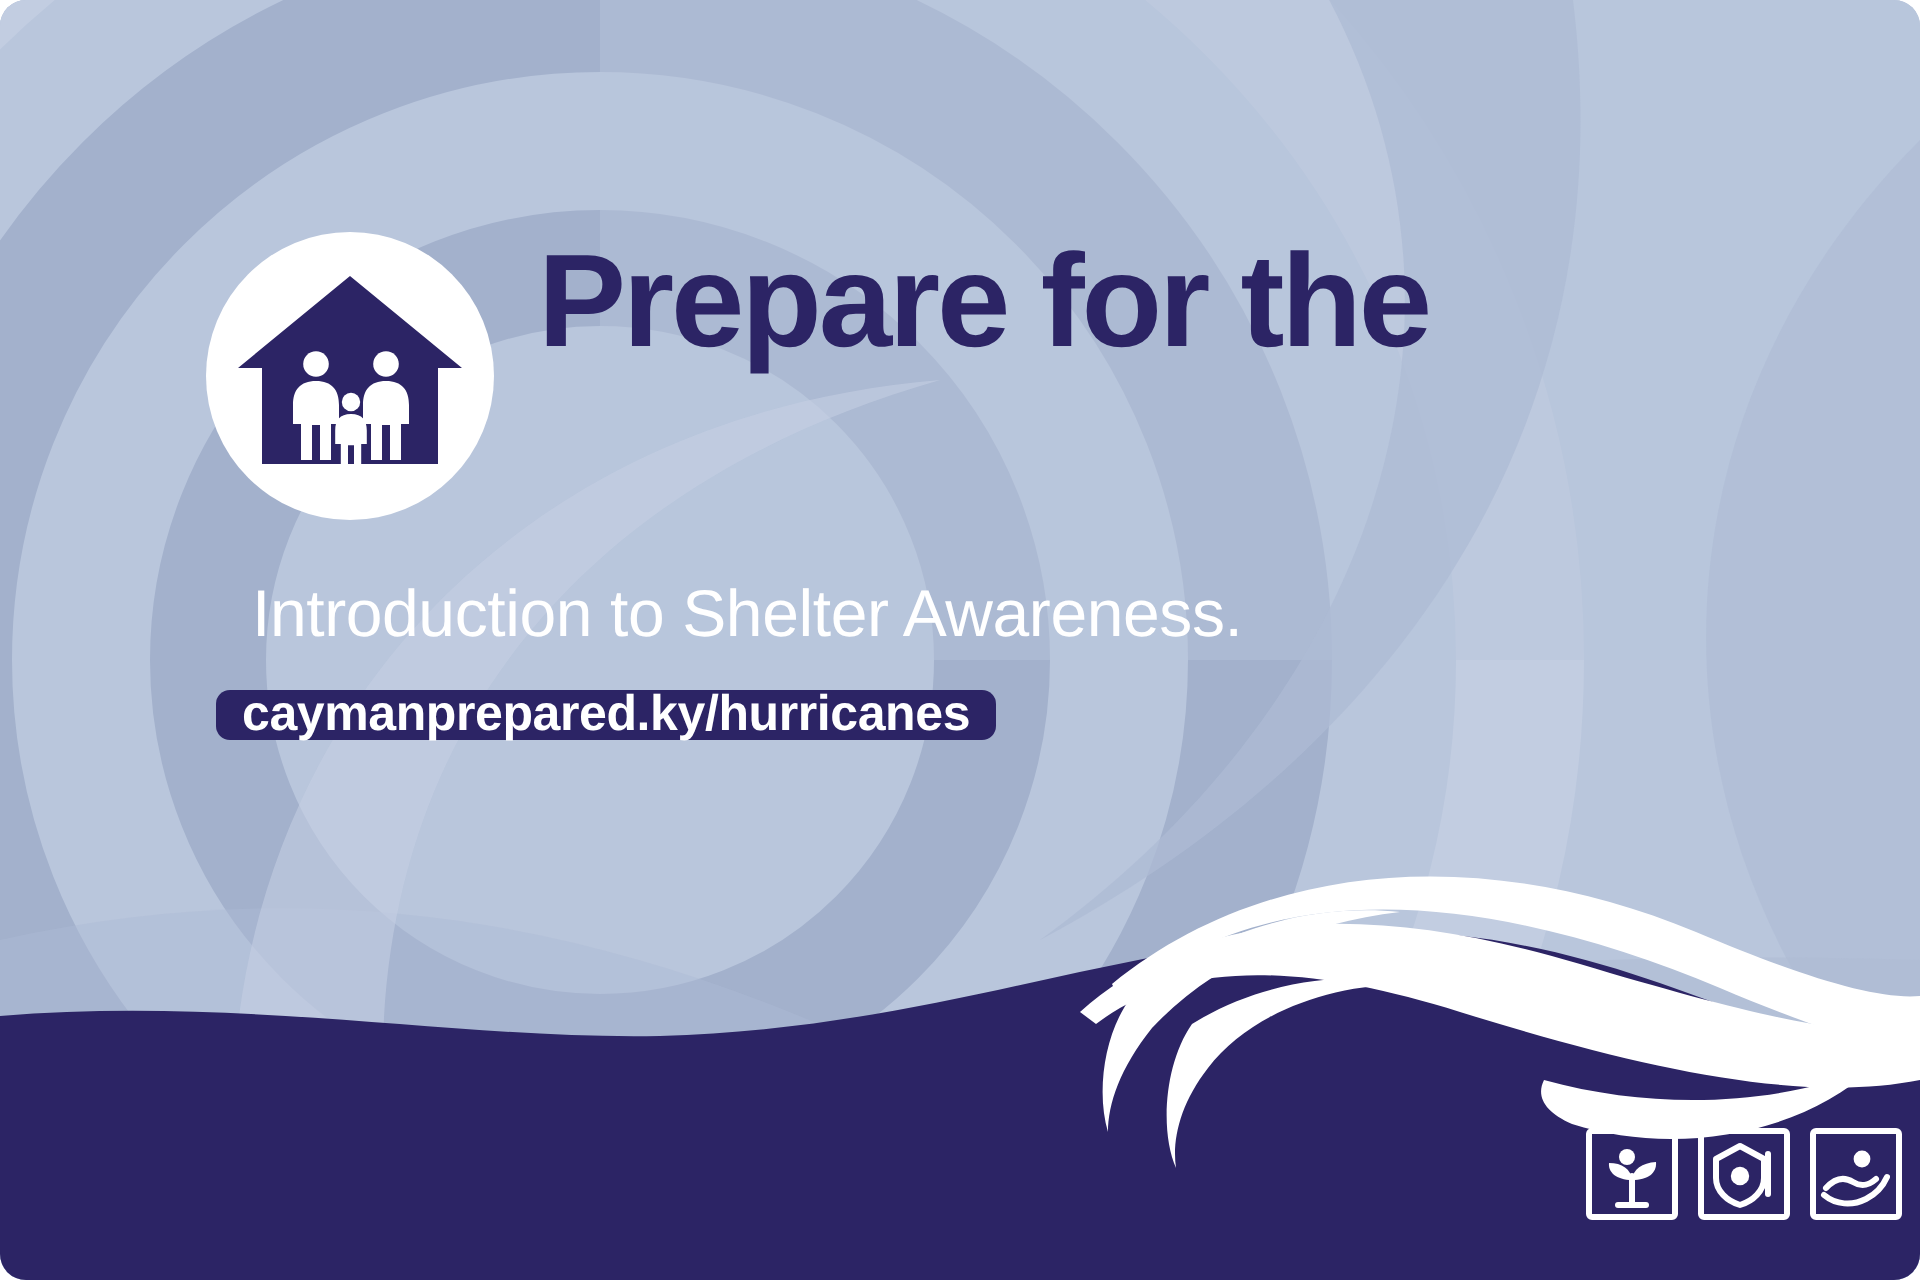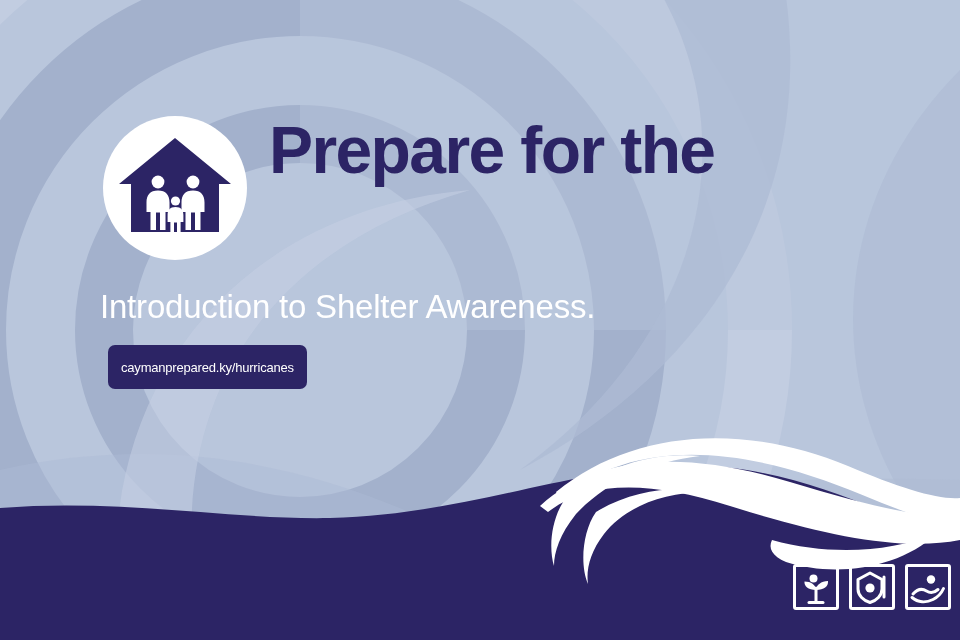--- a/index.html
+++ b/index.html
@@ -8,20 +8,21 @@
     padding: 0;
     background: #ffffff;
   }
   #banner {
     position: relative;
     width: 960px;
     height: 640px;
     overflow: hidden;
     font-family: "Liberation Sans", sans-serif;
     background: #b9c6dc;
+    border-radius: 13px;
   }
   #bg-art {
     position: absolute;
     inset: 0;
     width: 960px;
     height: 640px;
     display: block;
   }
 
   
@@ -46,44 +47,44 @@
     font-weight: 700;
     letter-spacing: -1.6px;
     margin: 0;
     -webkit-font-smoothing: antialiased;
   }
   #headline .hl-line { display: block; white-space: nowrap; }
 
   
   #subtitle {
     position: absolute;
-    left: 100px;
+    left: 126px;
     top: 286px;
     margin: 0;
     color: #ffffff;
     font-size: 33px;
     line-height: 42px;
     font-weight: 400;
     letter-spacing: -0.2px;
   }
 
   
   #url-pill {
     position: absolute;
     left: 108px;
     top: 345px;
-    height: 44px;
+    height: 25px;
     display: inline-flex;
     align-items: center;
     padding: 0 13px;
     background: #2c2465;
     border-radius: 7px;
     color: #ffffff;
-    font-size: 13px;
-    font-weight: 400;
+    font-size: 25px;
+    font-weight: 700;
     letter-spacing: -0.2px;
     text-decoration: none;
     white-space: nowrap;
   }
 
   
   #badge-row {
     position: absolute;
     left: 792px;
     top: 563px;

